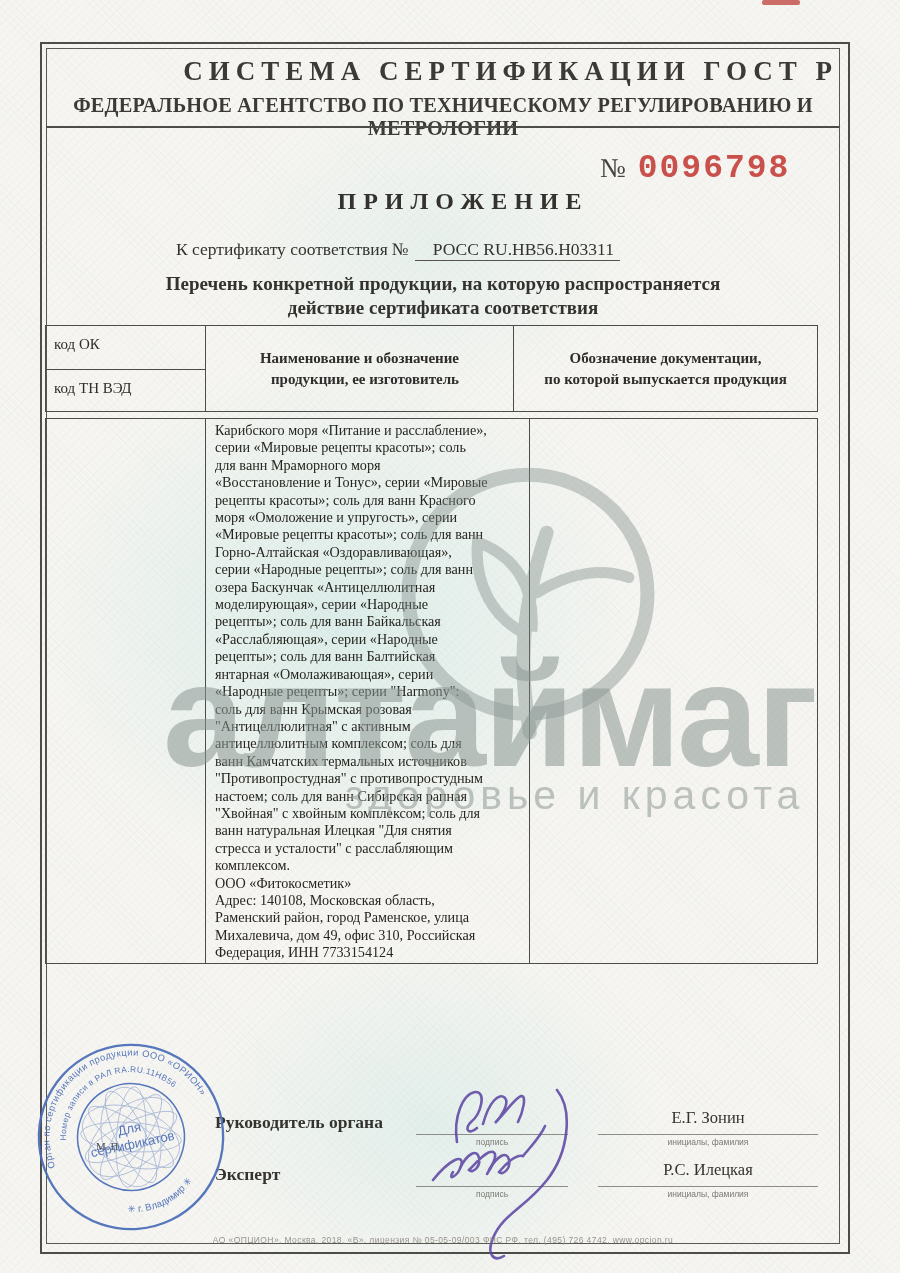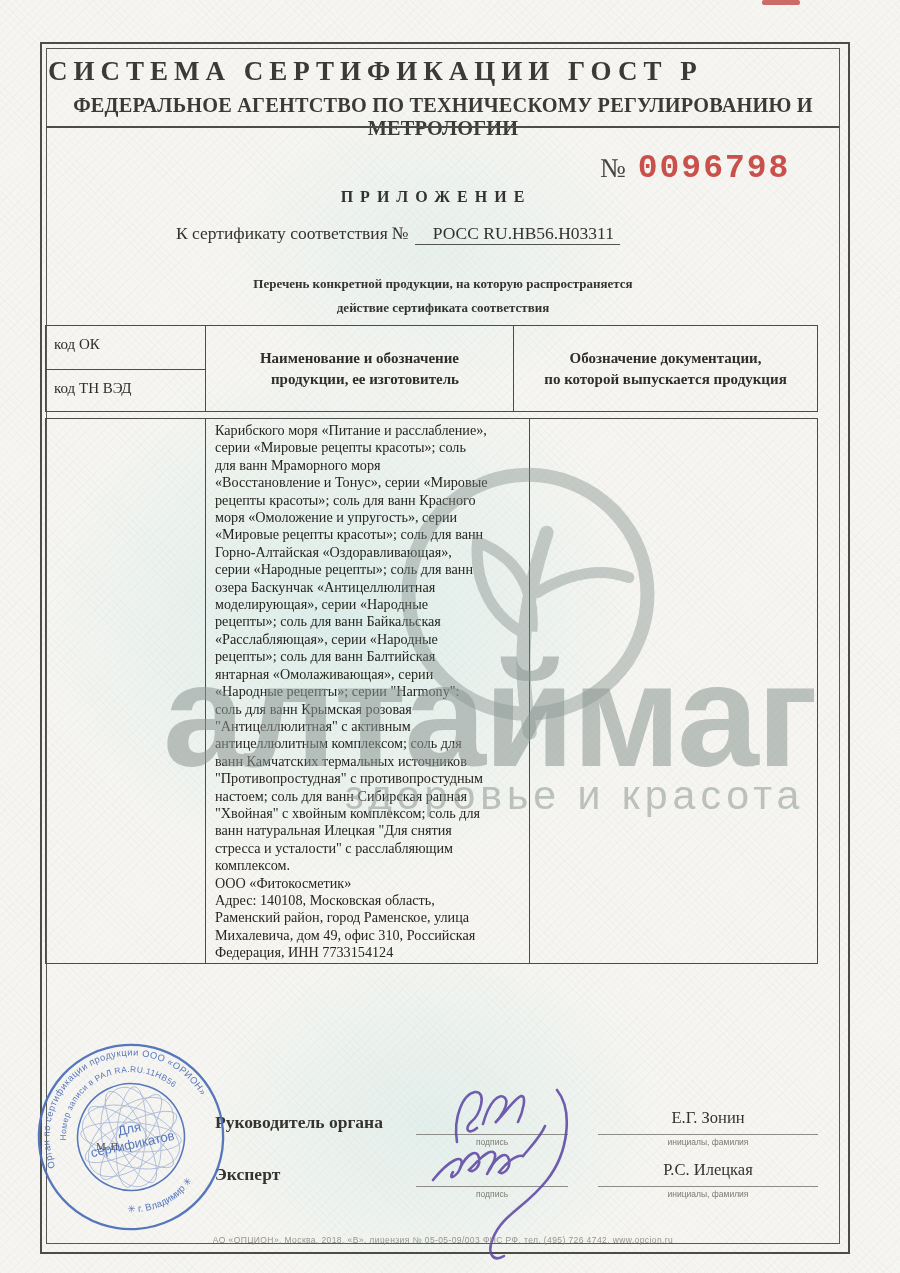--- a/index.html
+++ b/index.html
@@ -17,36 +17,36 @@
       radial-gradient(ellipse 300px 220px at 430px 250px, rgba(182,224,220,0.22), rgba(182,224,220,0) 70%),
       repeating-linear-gradient(45deg, rgba(150,178,172,0.05) 0 1px, transparent 1px 5px),
       repeating-linear-gradient(-45deg, rgba(140,170,165,0.05) 0 1px, transparent 1px 6px),
       #f6f5f1;
   }
   .abs{position:absolute;}
   
   .frame-outer{left:40px;top:42px;width:806px;height:1208px;border:2px solid #4d4c49;}
   .frame-inner{left:46px;top:48px;width:792px;height:1194px;border:1.5px solid #585752;}
   
-  .hdr1{left:48px;top:56px;width:790px;text-align:left;font-size:27px;font-weight:bold;
+  .hdr1{left:48px;top:56px;width:790px;text-align:right;font-size:27px;font-weight:bold;
         letter-spacing:6px;color:#3b3a37;}
   .hdr2{left:48px;top:94px;width:790px;text-align:center;font-size:20.5px;font-weight:bold;
         letter-spacing:0.2px;color:#3b3a37;transform:scaleX(.99);}
   .hdr-divider{left:46px;top:126px;width:793px;height:0;border-top:2px solid #4d4c49;}
   
   .docnum{left:600px;top:150px;display:flex;align-items:baseline;gap:12px;}
   .docnum .no{font-size:27px;color:#474645;}
   .docnum .num{font-family:"Liberation Mono","DejaVu Sans Mono",monospace;
         font-size:33px;font-weight:bold;color:#c9504b;letter-spacing:2px;}
   
-  .title{left:48px;top:188px;width:776px;text-align:center;font-size:16px;font-weight:bold;
-        letter-spacing:7px;color:#33322f;}
-  .certline{left:48px;top:223px;width:700px;text-align:center;font-size:17.5px;color:#33322f;}
+  .title{left:48px;top:188px;width:776px;text-align:center;font-size:24px;font-weight:bold;
+        letter-spacing:7px;color:#33322f;padding-left:27px;}
+  .certline{left:48px;top:239px;width:700px;text-align:center;font-size:17.5px;color:#33322f;}
   .certline .certno{border-bottom:1.5px solid #53524e;padding:0 6px 1px 18px;margin-left:6px;}
-  .desc{left:48px;top:272px;width:790px;text-align:center;font-size:13px;font-weight:bold;
+  .desc{left:48px;top:272px;width:790px;text-align:center;font-size:19px;font-weight:bold;
         color:#33322f;white-space:pre-line;line-height:24px;}
   
   .thead{left:45px;top:325px;width:771px;height:85px;border:1.5px solid #4d4c49;display:flex;}
   .thead .c1{width:159px;border-right:1.5px solid #4d4c49;position:relative;}
   .thead .c1 .sub1{position:absolute;left:8px;top:10px;font-size:15px;}
   .thead .c1 .divline{position:absolute;left:0;top:43px;width:100%;border-top:1.5px solid #4d4c49;}
   .thead .c1 .sub2{position:absolute;left:8px;top:54px;font-size:15px;}
   .thead .c2{width:307px;border-right:1.5px solid #4d4c49;display:flex;align-items:center;justify-content:center;
         text-align:right;font-size:15px;font-weight:bold;white-space:pre-line;line-height:21px;}
   .thead .c3{flex:1;display:flex;align-items:center;justify-content:center;

